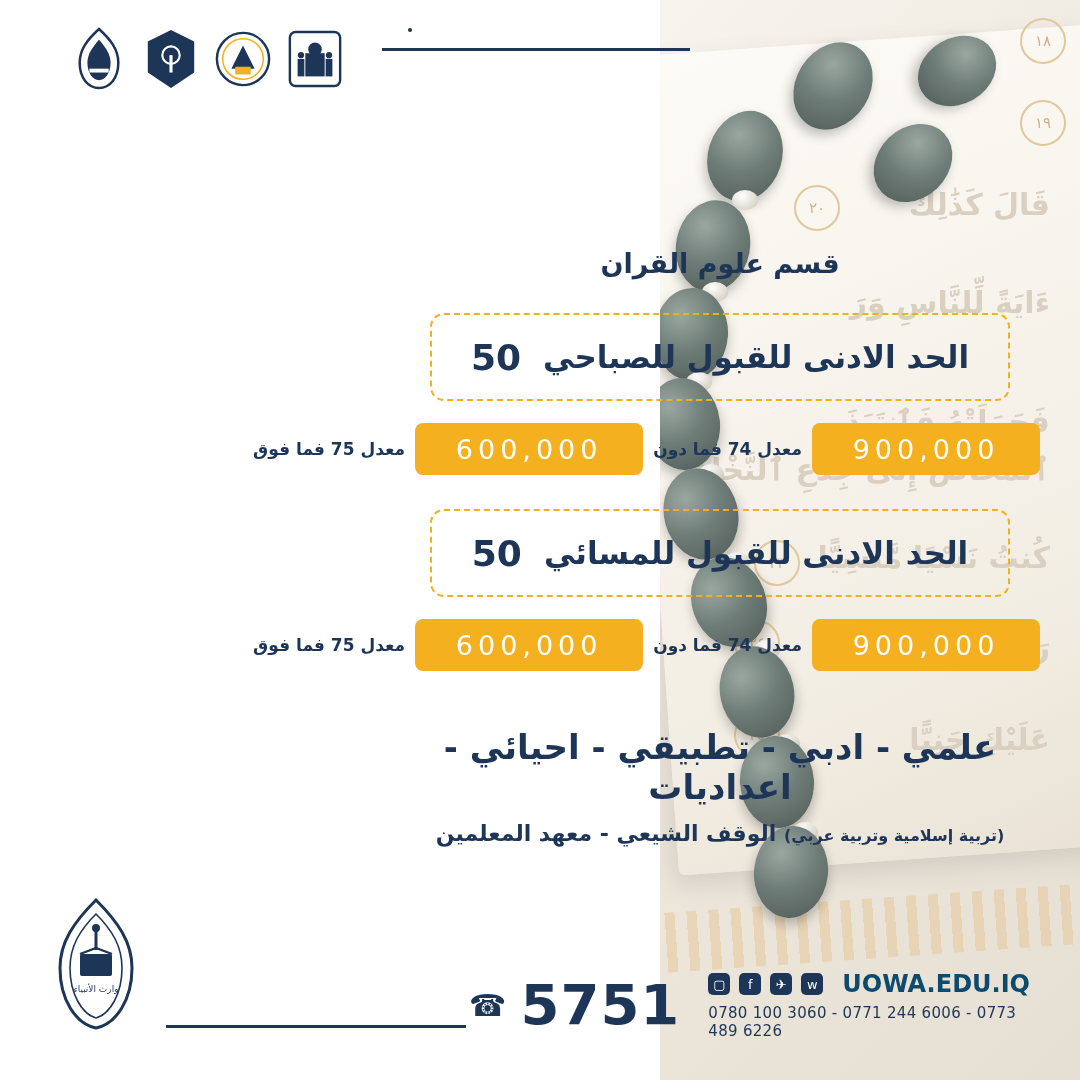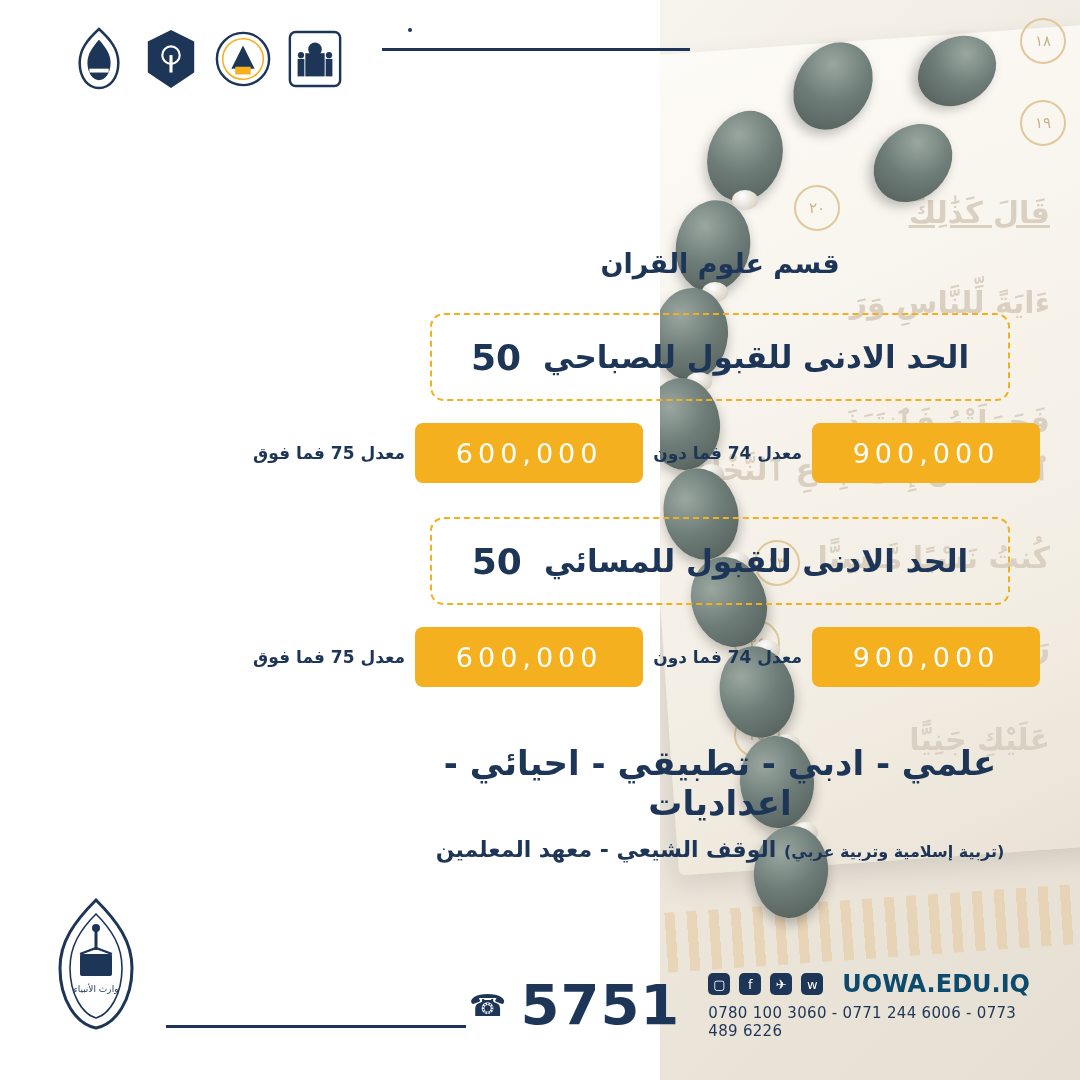--- a/index.html
+++ b/index.html
@@ -147,21 +147,21 @@
     gap: 10px;
   }
   .fee-caption {
     font-size: 17px; font-weight: bold; color:#1d3557;
     white-space: nowrap;
   }
   .fee-pill {
     background: #f5b020;
     color: #ffffff;
     border-radius: 8px;
-    height: 60px;
+    height: 52px;
     min-width: 228px;
     display: flex; align-items: center; justify-content: center;
     font-size: 27px;
     letter-spacing: 5px;
     font-family: "DejaVu Sans", "Liberation Sans", sans-serif;
     direction: ltr;
   }
 
   .branches {
     margin-top: 56px;
@@ -221,21 +221,21 @@
   .phones {
     font-size: 15px; font-weight: normal; color:#1d3557; letter-spacing: .3px;
   }
 </style>
 </head>
 <body>
 
 <div class="photo-panel">
   <div class="page"></div>
 
-  <div class="quran-line" style="top:195px;text-decoration:underline;">قَالَ كَذَٰلِكَ</div>
+  <div class="quran-line" style="top:187px;">قَالَ كَذَٰلِكَ</div>
   <div class="quran-line" style="top:285px;">ءَايَةً لِّلنَّاسِ وَرَ</div>
   <div class="quran-line" style="top:372px;margin-top:32px;">فَحَمَلَتْهُ فَٱنتَبَذَ</div>
   <div class="quran-line" style="top:452px;">ٱلْمَخَاضُ إِلَىٰ جِذْعِ ٱلنَّخْلَةِ</div>
   <div class="quran-line" style="top:540px;">كُنتُ نَسْيًا مَّنسِيًّا</div>
   <div class="quran-line" style="top:722px;">عَلَيْكِ جَنِيًّا</div>
   <div class="quran-line" style="top:630px;">رَبُّكِ تَحْتَكِ سَرِيًّا</div>
 
   <div class="ayah-frame" style="top:18px;text-align:center;">١٨</div>
   <div class="ayah-frame" style="top:100px;">١٩</div>
   <div class="ayah-frame" style="top:185px; right:240px;">٢٠</div>

